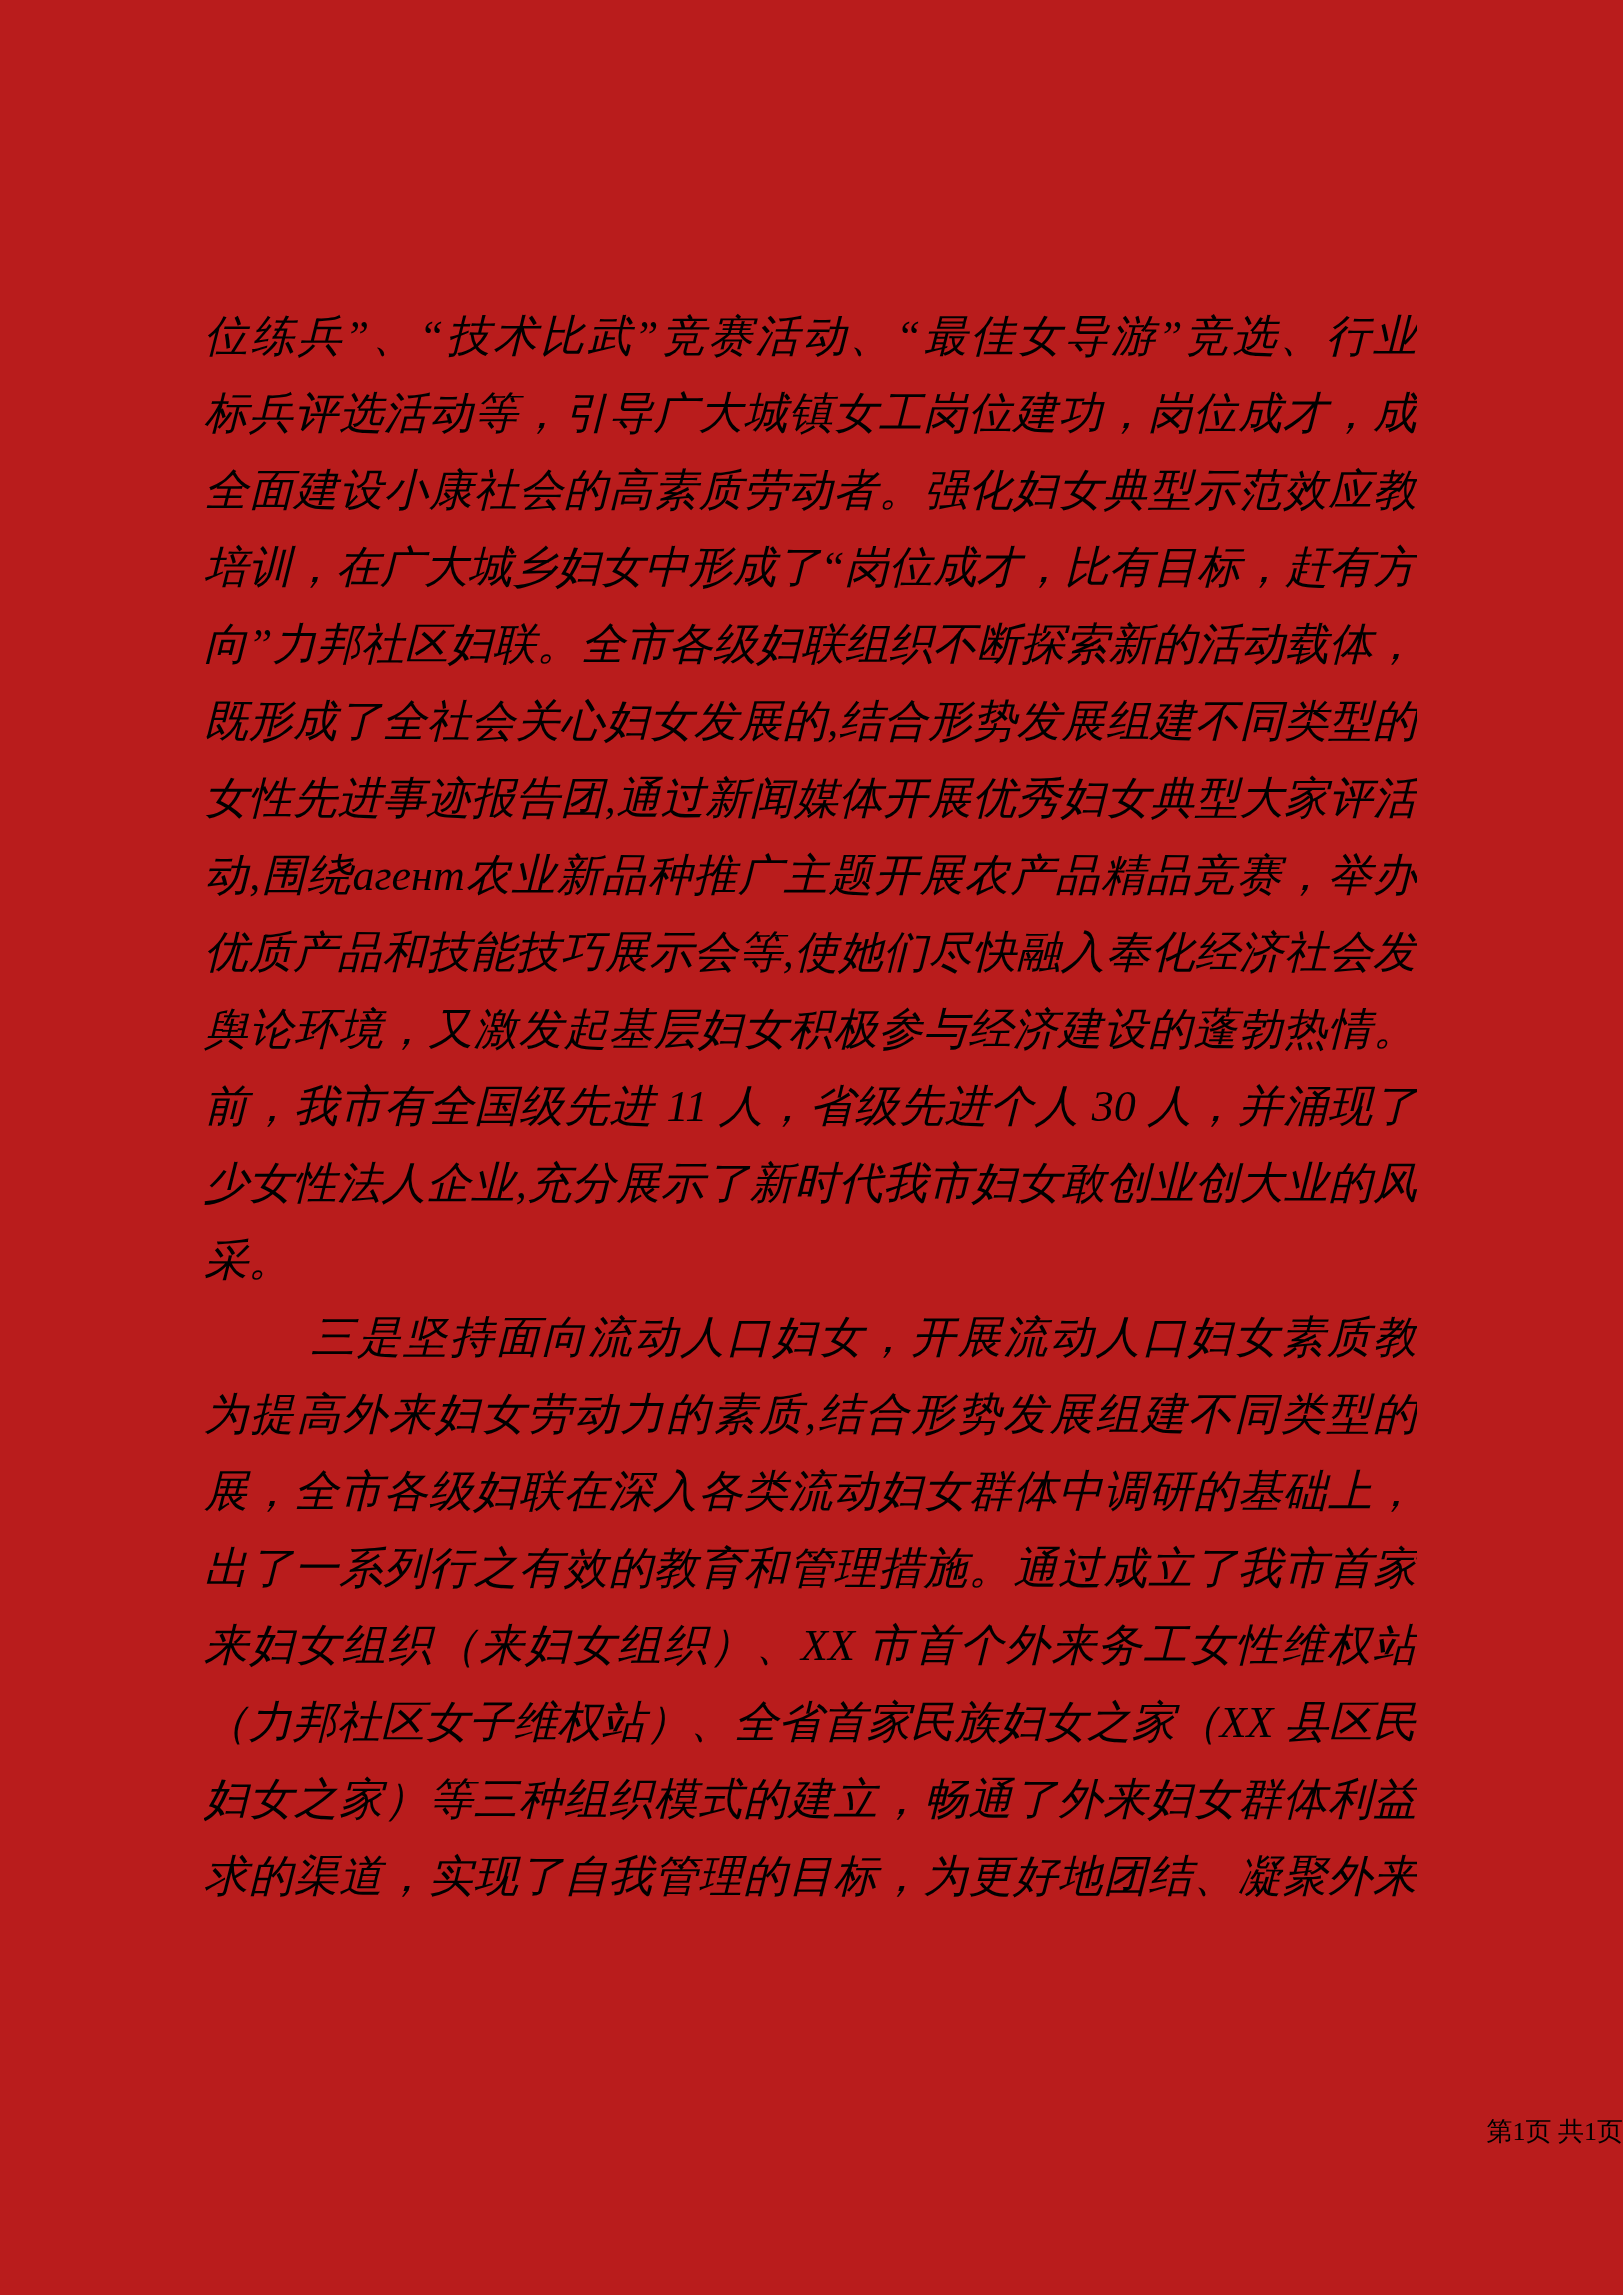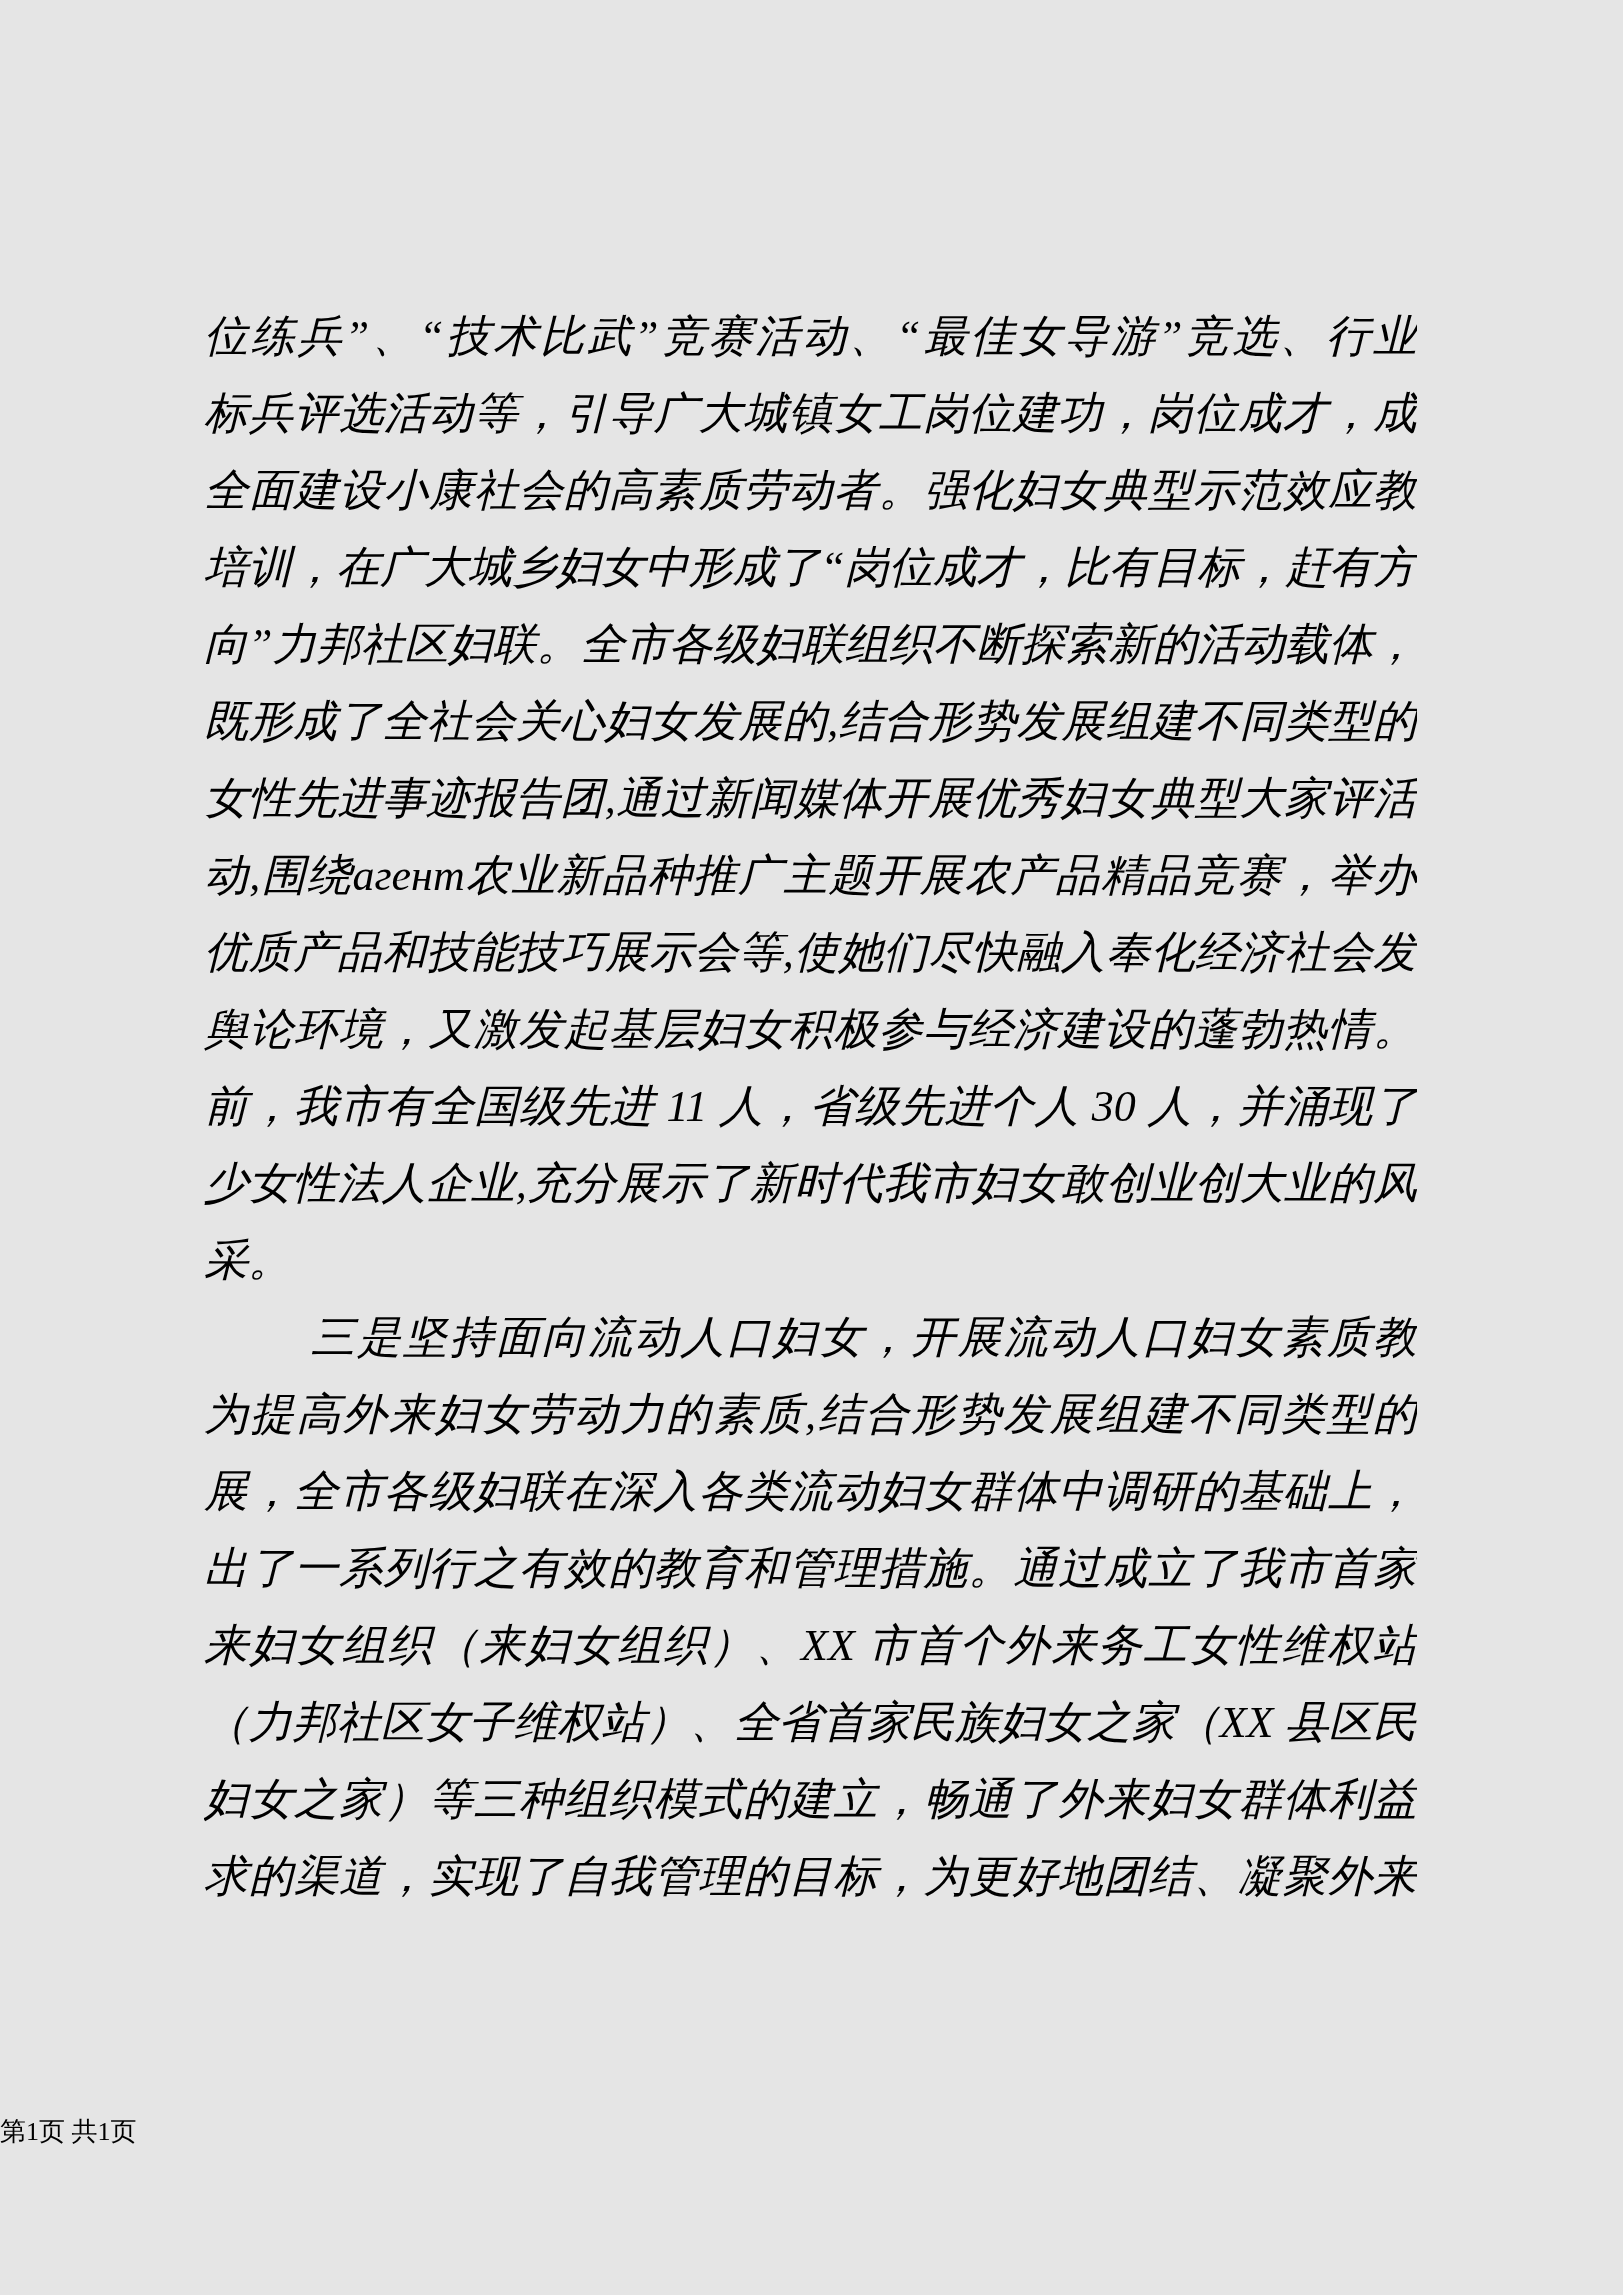--- a/index.html
+++ b/index.html
@@ -4,21 +4,21 @@
 <style>
   html, body {
     margin: 0;
     padding: 0;
     background: #ffffff;
   }
   .page {
     position: relative;
     width: 1623px;
     height: 2295px;
-    background: #e5e5e5;
+    background: #b91c1c;
     overflow: hidden;
     font-family: "Liberation Serif", "DejaVu Serif", serif;
     color: #000000;
   }
   .doc-body {
     position: absolute;
     left: 204px;
     top: 298px;
     width: 1213px;
     font-size: 44px;
@@ -41,21 +41,21 @@
   }
   .doc-body .line.indent {
     padding-left: 107px;
     box-sizing: border-box;
   }
   .page-footer {
     position: absolute;
     left: 0;
     top: 2115px;
     width: 100%;
-    text-align: left;
+    text-align: right;
     font-size: 26px;
     line-height: 34px;
     font-style: normal;
     font-family: "Liberation Serif", "DejaVu Serif", serif;
     color: #000000;
   }
 </style>
 </head>
 <body>
 

